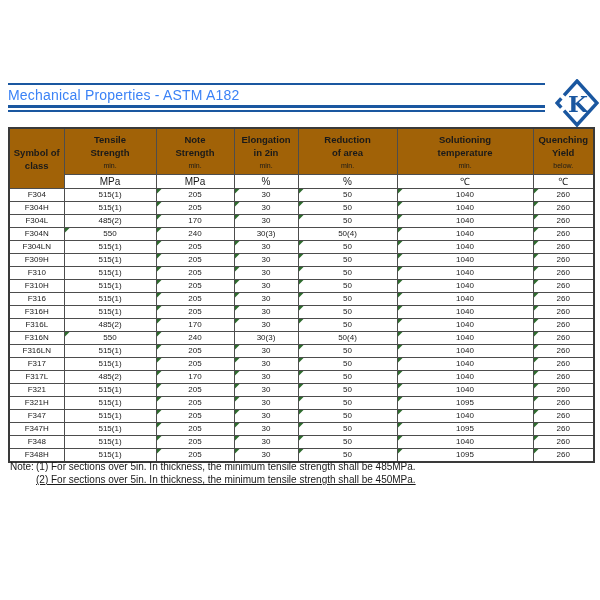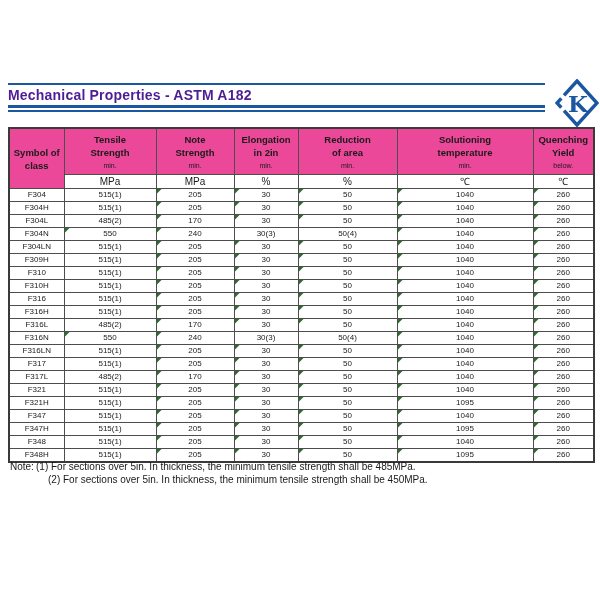--- a/index.html
+++ b/index.html
@@ -4,52 +4,52 @@
 <style>
   html,body{margin:0;padding:0;}
   body{
     width:600px;height:600px;background:#ffffff;position:relative;overflow:hidden;
     font-family:"Liberation Sans", sans-serif;color:#1a1a1a;
   }
   
   .top-rule{position:absolute;left:8px;top:83px;width:537px;height:2px;background:#1A57A0;}
   .page-title{
     position:absolute;left:8px;top:87px;width:540px;
-    font-size:14px;font-weight:bold;color:#4c1d95;letter-spacing:.2px;
+    font-size:14px;font-weight:normal;color:#3b82f6;letter-spacing:.2px;
   }
   .dbl-rule-a{position:absolute;left:8px;top:105px;width:537px;height:3px;background:#1A57A0;}
   .dbl-rule-b{position:absolute;left:8px;top:110px;width:537px;height:2px;background:#1A57A0;}
   .logo{position:absolute;left:555px;top:79px;width:44px;height:48px;}
   
   table.props{
     position:absolute;left:8px;top:127px;width:585px;
     border-collapse:collapse;table-layout:fixed;
     border:2px solid #3a3a3a;
   }
   table.props th, table.props td{
     border:1px solid #4d4d4d;padding:0;text-align:center;vertical-align:middle;
     position:relative;overflow:hidden;white-space:nowrap;
   }
   .col-0{width:55px;} .col-1{width:92px;} .col-2{width:78px;}
   .col-3{width:64px;} .col-4{width:99px;} .col-5{width:136px;} .col-6{width:61px;}
-  tr.hdr-main th{height:45px;font-weight:bold;font-size:9.5px;background:#ec4899;}
+  tr.hdr-main th{height:45px;font-weight:bold;font-size:9.5px;background:#a16207;}
   tr.hdr-main th .tline{line-height:13px;}
   tr.hdr-main th .sub{font-size:7px;font-weight:normal;line-height:9px;margin-top:2px;}
   th.sym-cell{font-size:9.5px;line-height:13px;}
   tr.hdr-units th{height:13px;font-weight:normal;font-size:10px;line-height:13px;}
   tr.data-row td{height:12px;font-size:8px;line-height:12px;}
   span.flag{
     position:absolute;left:0;top:0;width:5px;height:5px;background:#2E6B2E;
     clip-path:polygon(0 0,100% 0,0 100%);
   }
   
   .notes{position:absolute;left:10px;top:461px;font-size:10px;line-height:12.8px;color:#1a1a1a;}
   .note-first{display:flex;}
   .note-label{width:26px;flex:0 0 26px;}
-  .note-item-indented{margin-left:38px;}
+  .note-item-indented{margin-left:26px;text-decoration:underline;}
 </style>
 </head>
 <body>
 
 <div class="top-rule"></div>
 <div class="page-title">Mechanical Properties - ASTM A182</div>
 <div class="dbl-rule-a"></div>
 <div class="dbl-rule-b"></div>
 
 <div class="logo">

